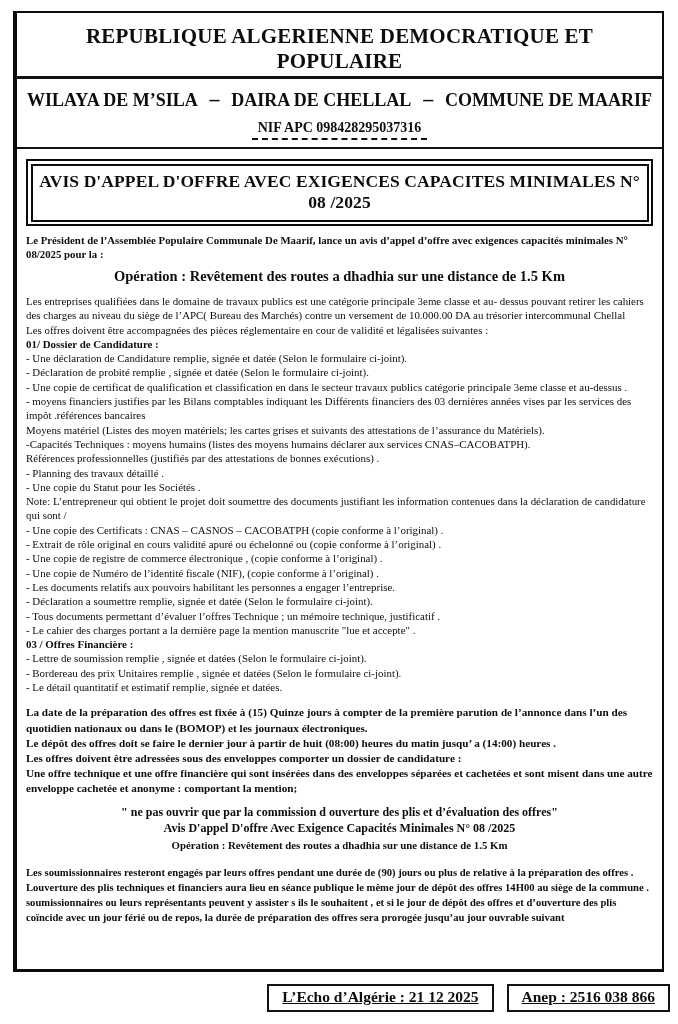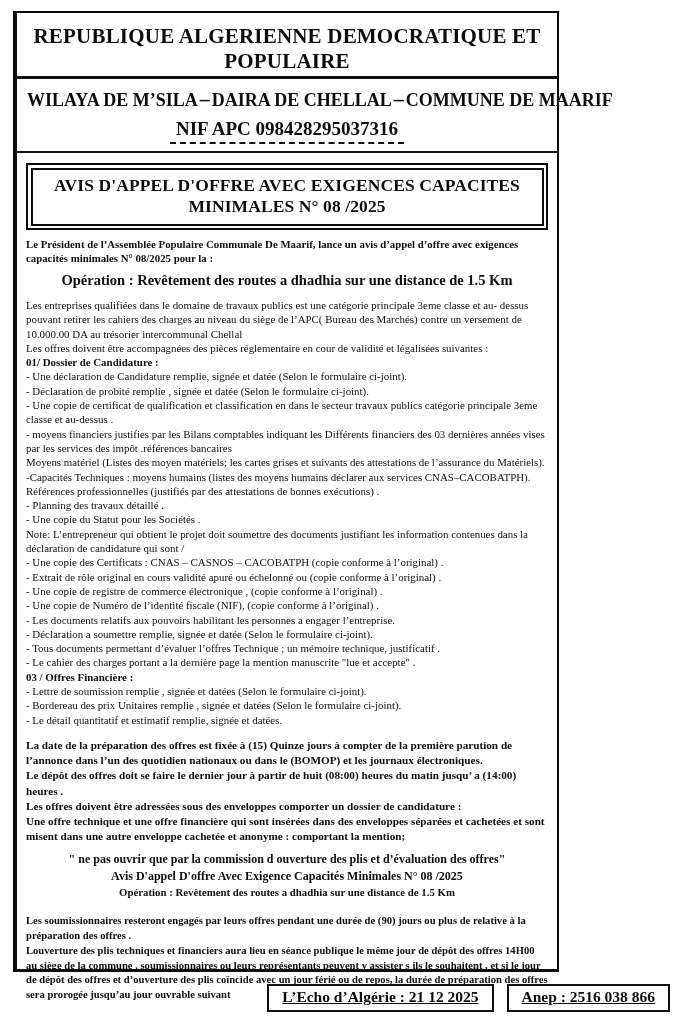--- a/index.html
+++ b/index.html
@@ -2,37 +2,37 @@
 <html><head>
 <meta charset="utf-8">
 <style>
   html,body{margin:0;padding:0;}
   body{
     width:678px;height:1024px;position:relative;background:#ffffff;
     font-family:"Liberation Serif","DejaVu Serif",serif;color:#0d0d0d;
     -webkit-font-smoothing:antialiased;overflow:hidden;
   }
   .frame{
-    position:absolute;left:13px;top:11px;width:546px;height:961px;
+    position:absolute;left:13px;top:11px;width:651px;height:961px;
     box-sizing:border-box;border-style:solid;border-color:#0c0c0c;
     border-width:2px 2px 3px 4px;background:#fff;
   }
   .republic{text-align:center;margin-top:11px;}
   .republic span{
     display:inline-block;font-size:21px;font-weight:bold;letter-spacing:.2px;
     border-bottom:3px solid #111;padding:0 10px 2px;
   }
   .admin{
     display:flex;justify-content:space-between;align-items:baseline;
     padding:9px 10px 0;font-size:18px;font-weight:bold;white-space:nowrap;
   }
   .admin .dash{font-size:20px;padding:0 2px;}
   .nif{text-align:center;margin:7px 0 0;}
   .nif span{
-    display:inline-block;font-size:19px;font-weight:bold;
+    display:inline-block;font-size:14px;font-weight:bold;
     border-bottom:2.5px dashed #111;padding:0 6px 2px;
   }
   .header-rule{border-top:2px solid #111;margin-top:7px;}
   .avis-outer{margin:10px 9px 4px;border:2.5px solid #0b0b0b;padding:2.5px;}
   .avis-inner{
     border:2px solid #0b0b0b;text-align:center;font-weight:bold;
     font-size:17.5px;padding:5px 4px 7px;letter-spacing:.1px;
   }
   .intro{font-size:10.8px;font-weight:bold;margin:8px 9px 0;line-height:13.5px;}
   .operation{text-align:center;font-weight:bold;font-size:14.5px;margin:7px 0 9px;}

